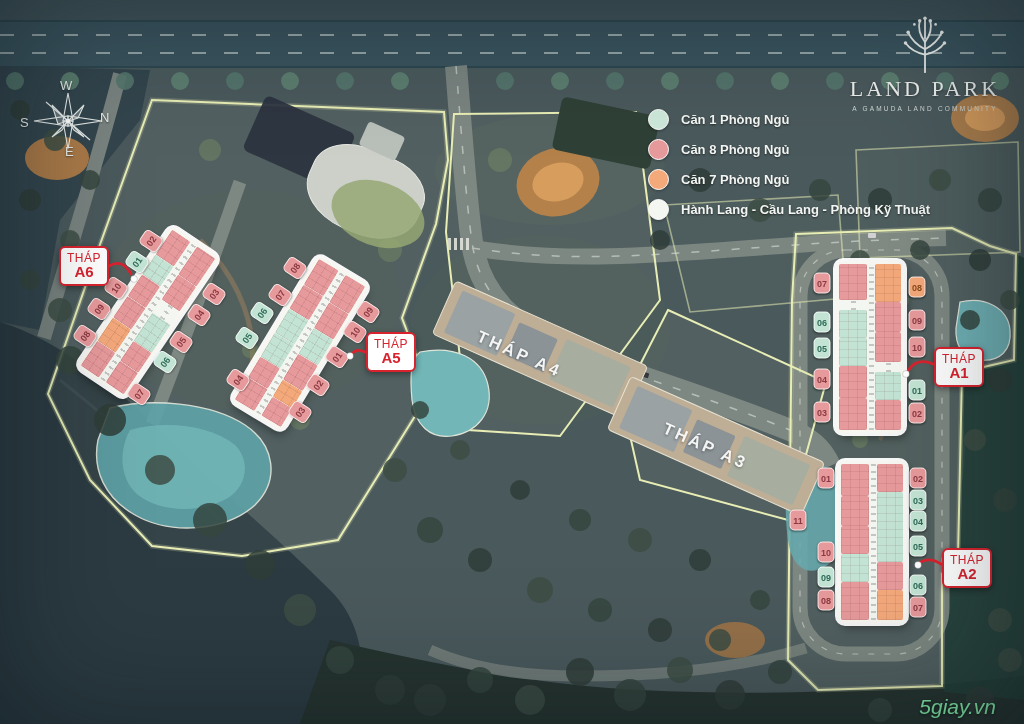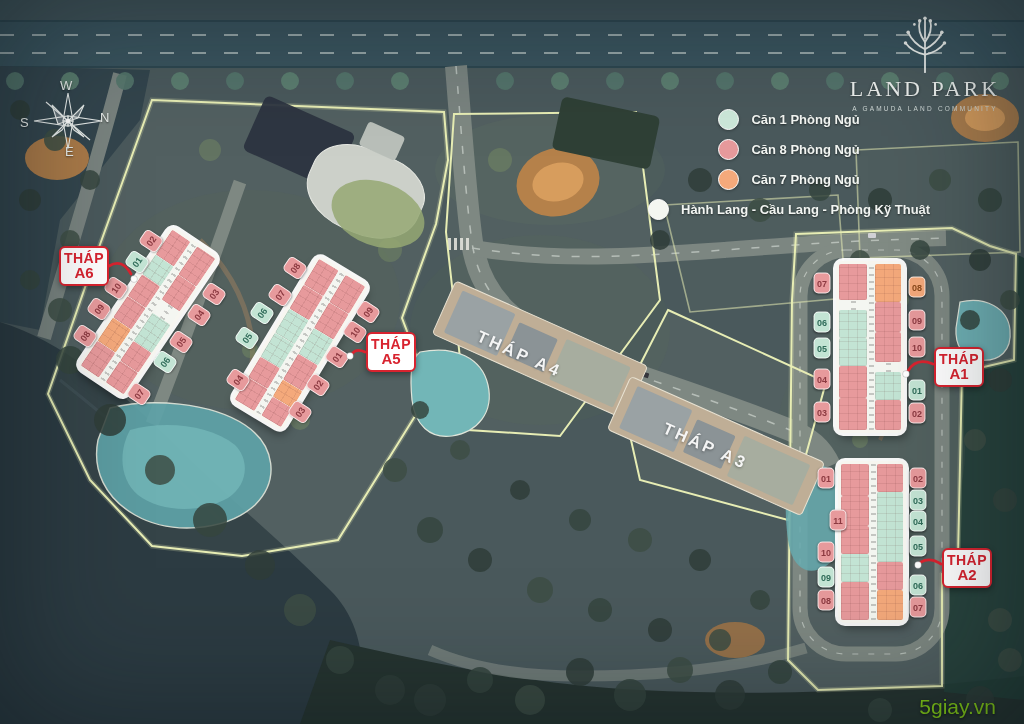--- a/index.html
+++ b/index.html
@@ -47,50 +47,50 @@
          font-size:9px;font-weight:bold;border:1px solid rgba(255,255,255,.8);
          box-shadow:0 1px 2px rgba(0,0,0,.35);}
   .b1{background:var(--c-1br);color:#2f6b59;}
   .b2{background:var(--c-2br);color:#8c3a41;}
   .b3{background:var(--c-3br);color:#8a4a1c;}
 
   
   .tower-label{position:absolute;background:#fff;border:2px solid var(--accent);border-radius:6px;z-index:7;
                display:flex;flex-direction:column;align-items:center;justify-content:center;
                box-shadow:0 2px 6px rgba(0,0,0,.4);line-height:1.05;}
-  .tl-prefix{font-size:14px;font-weight:700;color:var(--accent);letter-spacing:.5px;}
+  .tl-prefix{font-size:12px;font-weight:400;color:var(--accent);letter-spacing:.5px;}
   .tl-name{font-size:15px;font-weight:800;color:var(--accent);}
 
   
   .slab-name{position:absolute;z-index:4;font-size:16.5px;font-weight:700;letter-spacing:3px;
              color:rgba(255,255,255,.92);text-shadow:0 1px 3px rgba(0,0,0,.4);
              transform:rotate(24deg);transform-origin:left center;white-space:nowrap;}
 
   
   .arrow-svg{position:absolute;left:0;top:0;z-index:8;pointer-events:none;}
   .legend{position:absolute;left:648px;top:104px;z-index:9;}
-  .legend-row{display:flex;align-items:center;height:30px;justify-content:center;}
+  .legend-row{display:flex;align-items:center;height:30px;}
   .legend-dot{width:21px;height:21px;border-radius:50%;border:1.5px solid #fff;margin-right:12px;
               box-shadow:0 1px 3px rgba(0,0,0,.3);flex:0 0 auto;}
   .legend-label{font-size:13px;font-weight:bold;color:#f2f5f2;text-shadow:0 1px 2px rgba(0,0,0,.55);white-space:nowrap;}
 
   .logo{position:absolute;left:845px;top:12px;width:160px;z-index:9;text-align:center;color:#edf0ee;}
   .logo-title{font-family:"Liberation Serif",serif;font-size:22px;letter-spacing:3px;margin-top:2px;
               text-shadow:0 1px 3px rgba(0,0,0,.4);white-space:nowrap;}
   .logo-tagline{font-size:6.5px;letter-spacing:2.2px;color:#cfd8d6;margin-top:3px;white-space:nowrap;}
 
   .compass{position:absolute;left:18px;top:60px;width:108px;height:108px;z-index:9;}
   .compass span{position:absolute;font-size:13px;color:#e8ecea;text-shadow:0 1px 2px rgba(0,0,0,.5);}
   .cp-top{left:42px;top:18px;} .cp-right{left:82px;top:50px;} .cp-bottom{left:47px;top:84px;} .cp-left{left:2px;top:55px;}
 
   .footer-title{position:absolute;left:115px;top:680px;width:640px;text-align:center;z-index:9;
                 font-family:"Liberation Serif",serif;font-size:27px;color:#eae7dd;letter-spacing:1px;
                 text-shadow:0 1px 4px rgba(0,0,0,.5);white-space:nowrap;}
-  .watermark{position:absolute;right:28px;bottom:5px;z-index:10;font-size:21px;
-             color:#84cc16;text-shadow:0 1px 3px rgba(0,0,0,.6);}
+  .watermark{position:absolute;right:28px;bottom:5px;z-index:10;font-style:italic;font-size:21px;
+             color:#86efac;text-shadow:0 1px 3px rgba(0,0,0,.6);}
 
   .vignette{position:absolute;left:0;top:0;width:1024px;height:724px;z-index:11;pointer-events:none;
             box-shadow:inset 0 0 130px rgba(8,18,24,.5);}
 </style>
 </head>
 <body>
 
 <div class="stage">
 
   <div class="avenue-top-strip"></div>
@@ -372,21 +372,21 @@
         <div class="cell u2" style="left: 3px; top: 65px; width: 28px; height: 28px;"></div>
         <div class="cell u1" style="left: 3px; top: 93px; width: 28px; height: 28px;"></div>
         <div class="cell u2" style="left: 3px; top: 121px; width: 28px; height: 38px;"></div>
         <div class="cell uc" style="left: 31px; top: 3px; width: 8px; height: 156px;"></div>
         <div class="cell u2" style="left: 39px; top: 3px; width: 26px; height: 28px;"></div>
         <div class="cell u1" style="left: 39px; top: 31px; width: 26px; height: 70px;"></div>
         <div class="cell u2" style="left: 39px; top: 101px; width: 26px; height: 28px;"></div>
         <div class="cell u3" style="left: 39px; top: 129px; width: 26px; height: 30px;"></div>
       </div>
       <div class="badge b2" style="left: 826px; top: 478px; transform: translate(-50%, -50%) rotate(0deg);">01</div>
-      <div class="badge b2" style="left: 838px; top: 520px; transform: translate(-50%, -50%) rotate(0deg);">11</div>
+      <div class="badge b2" style="left: 798px; top: 520px; transform: translate(-50%, -50%) rotate(0deg);">11</div>
       <div class="badge b2" style="left: 826px; top: 552px; transform: translate(-50%, -50%) rotate(0deg);">10</div>
       <div class="badge b1" style="left: 826px; top: 577px; transform: translate(-50%, -50%) rotate(0deg);">09</div>
       <div class="badge b2" style="left: 826px; top: 600px; transform: translate(-50%, -50%) rotate(0deg);">08</div>
       <div class="badge b2" style="left: 918px; top: 478px; transform: translate(-50%, -50%) rotate(0deg);">02</div>
       <div class="badge b1" style="left: 918px; top: 500px; transform: translate(-50%, -50%) rotate(0deg);">03</div>
       <div class="badge b1" style="left: 918px; top: 521px; transform: translate(-50%, -50%) rotate(0deg);">04</div>
       <div class="badge b1" style="left: 918px; top: 546px; transform: translate(-50%, -50%) rotate(0deg);">05</div>
       <div class="badge b1" style="left: 918px; top: 585px; transform: translate(-50%, -50%) rotate(0deg);">06</div>
       <div class="badge b2" style="left: 918px; top: 607px; transform: translate(-50%, -50%) rotate(0deg);">07</div>
       <div class="tower-label" style="left: 942px; top: 548px; width: 50px; height: 40px;">

